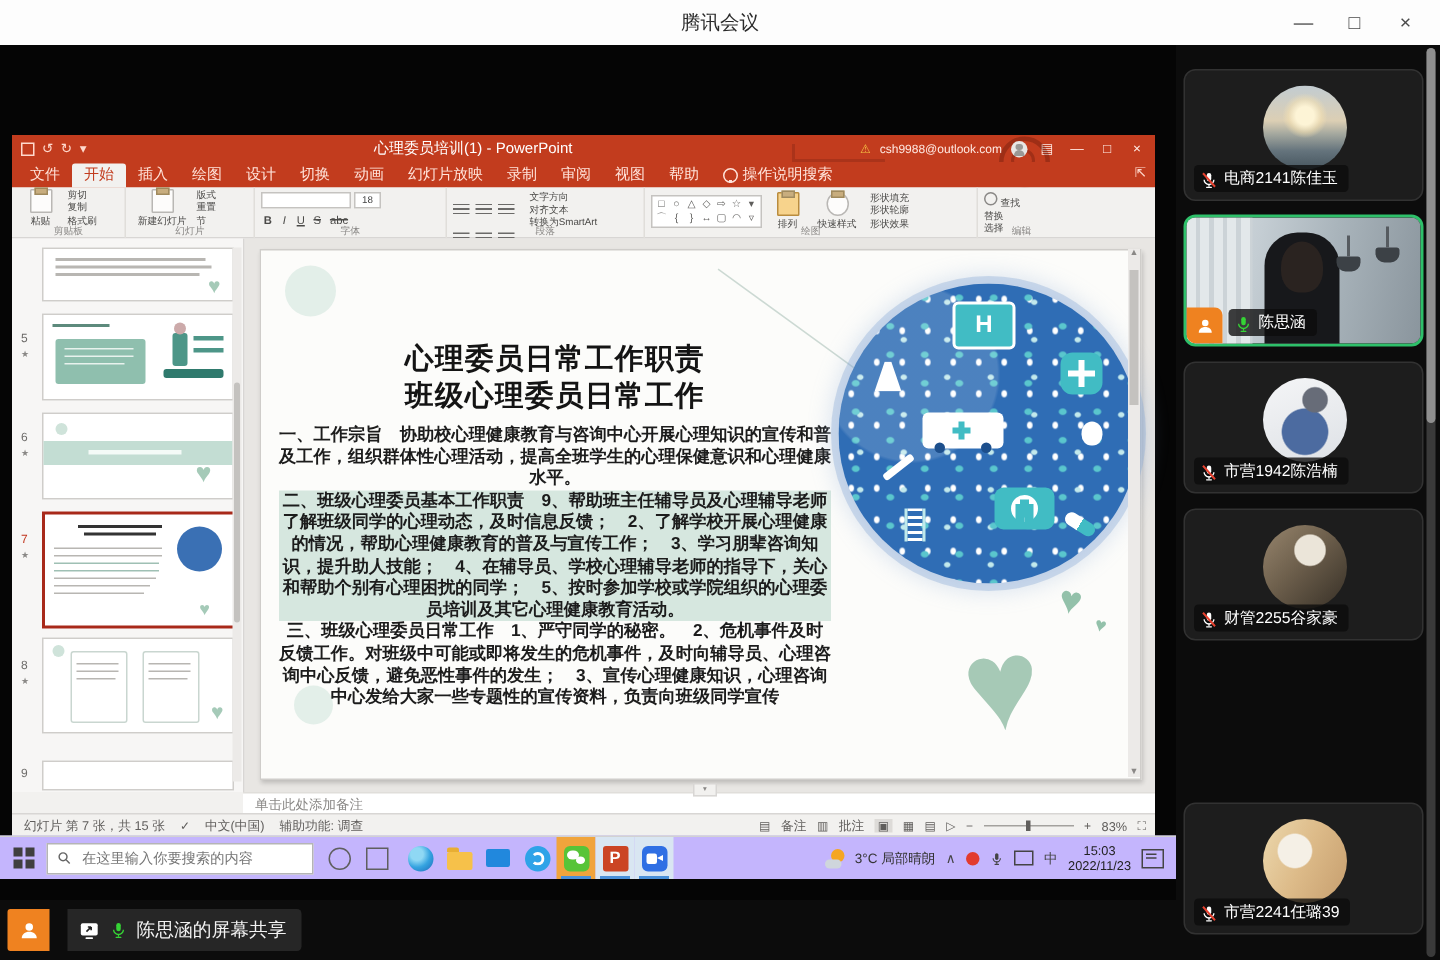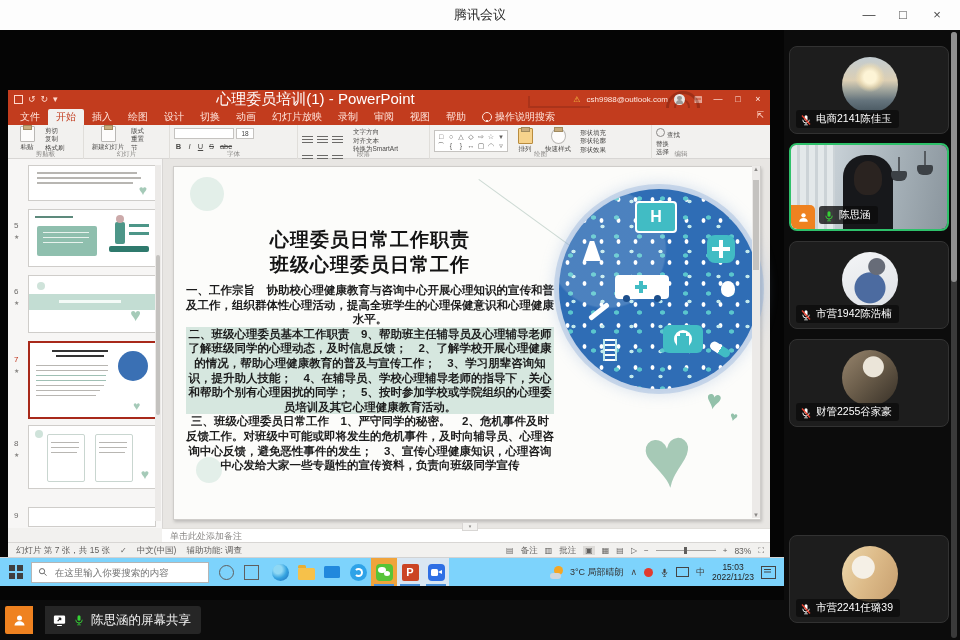--- a/index.html
+++ b/index.html
@@ -14,21 +14,21 @@
   .win-ctrl span{width:34px;text-align:center;font-size:13px;color:#4a4a4a;line-height:30px;}
 
   
   .desktop{left:0;top:30px;width:784px;height:570px;background:#050505;}
 
   
   .ppt{left:8px;top:60px;width:762px;height:467px;background:#f2f1ef;}
   .ppt-titlebar{left:0;top:0;width:762px;height:18px;background:#c23c1e;display:flex;align-items:center;color:#fff;}
   .qat{display:flex;align-items:center;gap:5px;padding-left:6px;font-size:9px;color:#ffd9cd;}
   .qat .sq{width:7px;height:7px;border:1px solid #ffd9cd;background:transparent;}
-  .ppt-title{flex:1;text-align:center;font-size:15px;color:#ffffff;white-space:nowrap;overflow:hidden;}
+  .ppt-title{flex:1;text-align:center;font-size:10px;color:#ffffff;white-space:nowrap;overflow:hidden;}
   .ppt-right{display:flex;align-items:center;gap:6px;padding-right:5px;font-size:8px;}
   .warn{color:#f6c344;font-size:8px;}
   .acct{color:#ffe9e2;font-size:8px;}
   .ppt-av{width:11px;height:11px;border-radius:50%;background:#e8e6e4;position:relative;}
   .ppt-av::before{content:"";position:absolute;left:3.2px;top:2px;width:4.5px;height:4.5px;border-radius:50%;background:#9a9895;}
   .ppt-av::after{content:"";position:absolute;left:1.6px;top:6.6px;width:7.8px;height:4px;border-radius:4px 4px 0 0;background:#9a9895;}
   .pwc{color:#ffe9e2;font-size:9px;width:14px;text-align:center;}
   .wm-badge{right:70px;top:1px;width:28px;height:28px;border:3px solid rgba(75,16,8,.30);border-radius:50%;}
   .wm-badge::after{content:"";position:absolute;left:5px;top:5px;width:12px;height:12px;border:2px solid rgba(75,16,8,.28);border-radius:50%;}
   .wm-line1{right:12px;top:24px;width:150px;height:8px;border-top:2px solid rgba(75,16,8,.22);border-right:2px solid rgba(75,16,8,.22);}
@@ -124,21 +124,21 @@
   .notesbar .txt{margin-left:8px;font-size:9px;color:#8a8886;line-height:14px;}
   .split{position:absolute;left:300px;top:-7px;width:14px;height:7px;background:#f2f1ef;border:1px solid #d8d6d4;font-size:5px;color:#8a8886;text-align:center;line-height:6px;}
   .statusbar{left:0;top:452px;width:762px;height:15px;background:#f2f1ef;border-top:1px solid #d8d6d4;display:flex;align-items:center;font-size:8.5px;color:#605e5c;}
   .statusbar .lft{display:flex;align-items:center;gap:10px;padding-left:8px;flex:1;}
   .statusbar .rgt{display:flex;align-items:center;gap:7px;padding-right:6px;}
   .st-ic{font-size:8px;color:#605e5c;}
   .zoomline{width:60px;height:1px;background:#a3a19e;position:relative;}
   .zoomline::after{content:"";position:absolute;left:28px;top:-3px;width:3px;height:7px;background:#605e5c;}
 
   
-  .taskbar{left:0;top:527px;width:784px;height:28px;background:#7dd3fc;border-top:1px solid #d2d2d2;display:flex;align-items:center;}
+  .taskbar{left:0;top:527px;width:784px;height:28px;background:#c4b5fd;border-top:1px solid #d2d2d2;display:flex;align-items:center;}
   .start{width:14px;height:14px;display:grid;grid-template-columns:6px 6px;grid-template-rows:6px 6px;gap:1.5px;margin:0 8px 0 9px;}
   .start div{background:#3f3f3f;}
   .sbox{width:178px;height:21px;background:#fff;border:1px solid #b5b5b5;display:flex;align-items:center;gap:5px;padding:0 6px;box-sizing:border-box;}
   .sbox input{border:none;outline:none;font-size:9.5px;color:#444;width:150px;background:transparent;font-family:inherit;}
   .cortana{width:13px;height:13px;border:1.5px solid #5f5f5f;border-radius:50%;margin:0 10px;}
   .taskview{width:13px;height:13px;border:1.5px solid #5f5f5f;margin-right:8px;position:relative;background:#fff0;}
   .tbi{width:26px;height:28px;display:flex;align-items:center;justify-content:center;position:relative;}
   .tbi.open::after{content:"";position:absolute;left:3px;bottom:0;width:20px;height:2px;background:#4a90d9;}
   .tbi.hl{background:#d9e6f2;}
   .tbi.wx{background:#f0a43c;}

